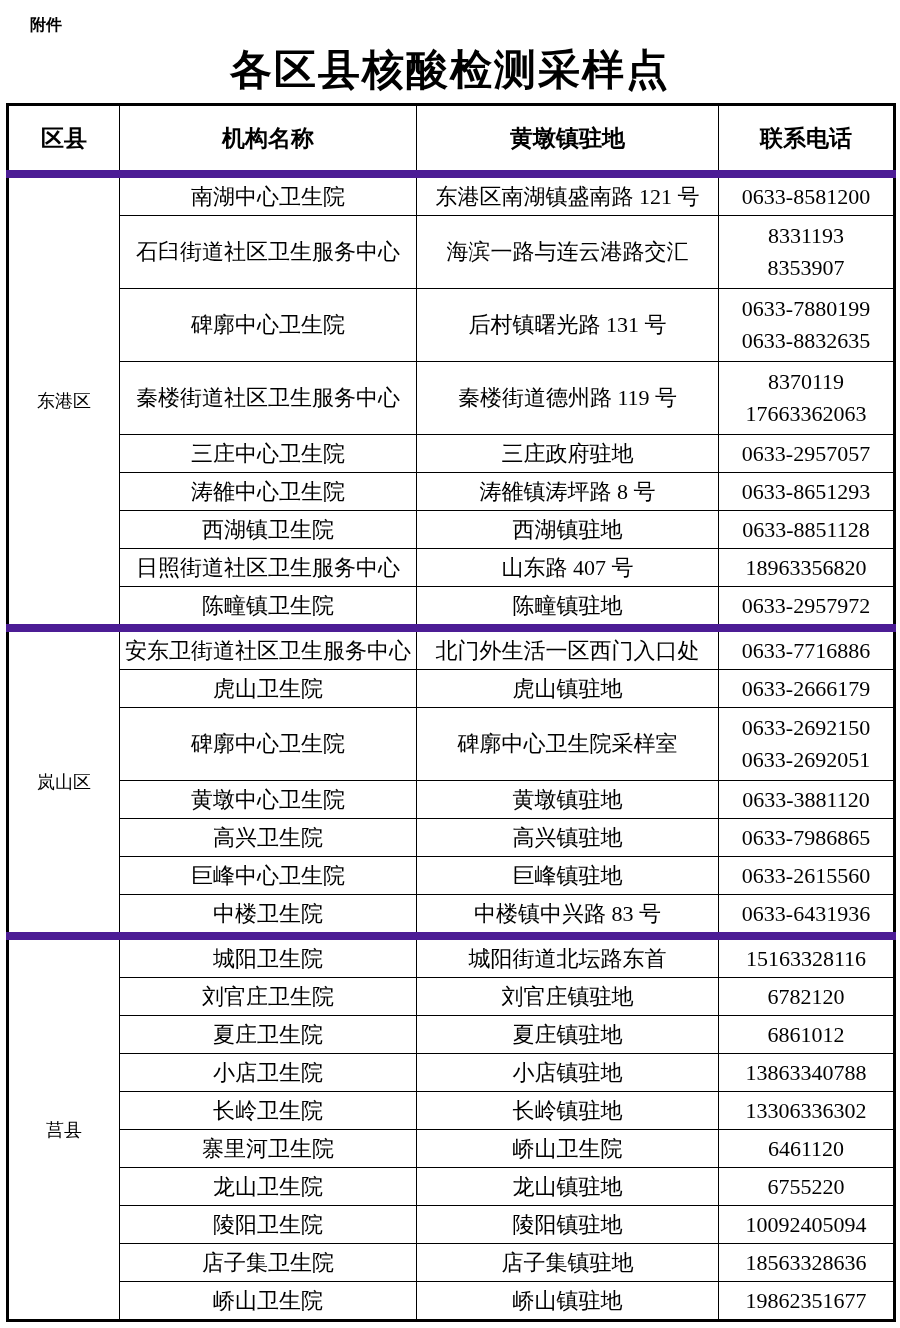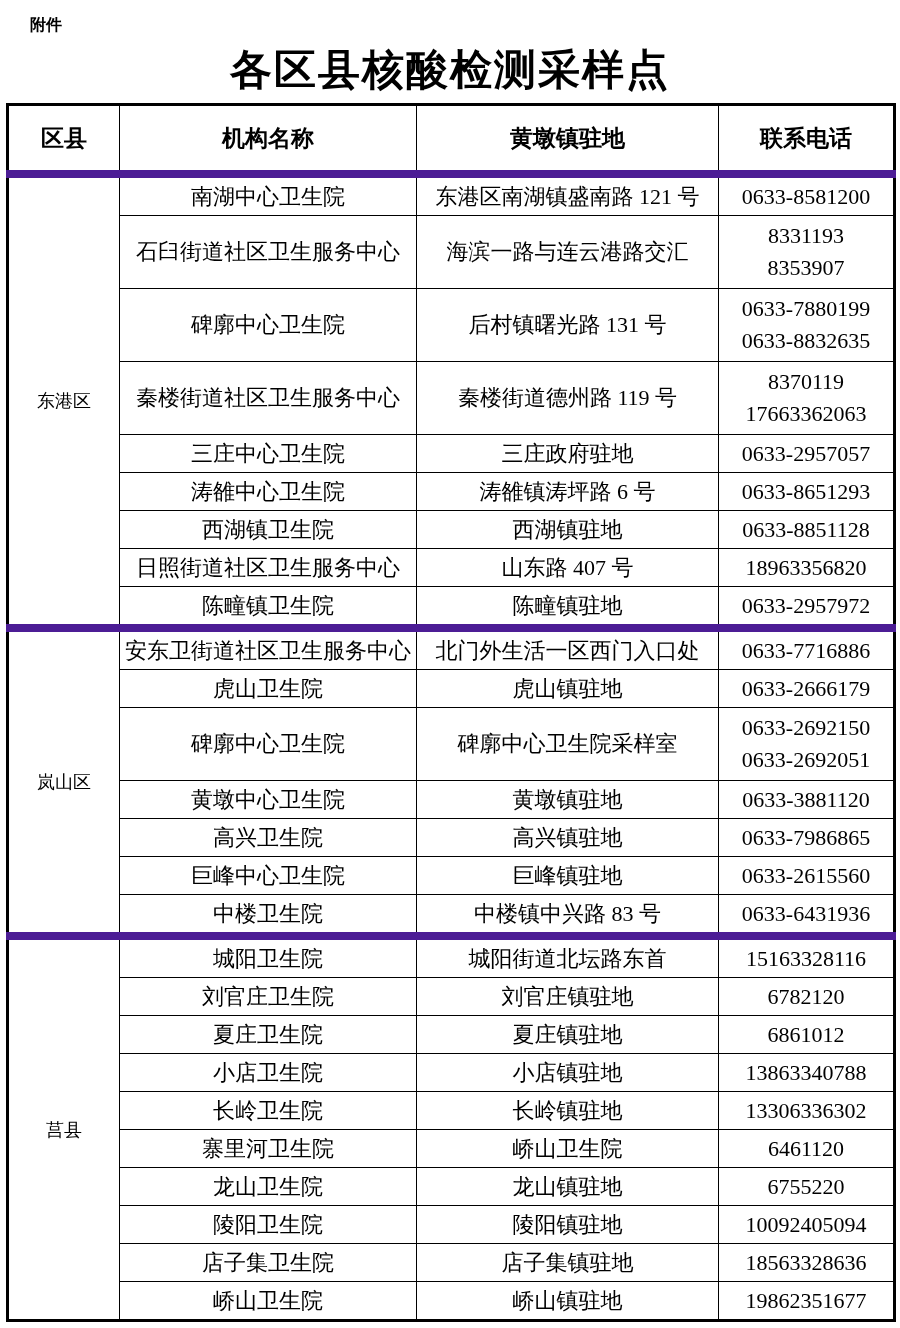--- a/index.html
+++ b/index.html
@@ -130,21 +130,21 @@
       </tr>
       <tr class="row-single">
         <td>三庄中心卫生院</td>
         <td>三庄政府驻地</td>
         <td>
           <div class="phone-line">0633-2957057</div>
         </td>
       </tr>
       <tr class="row-single">
         <td>涛雒中心卫生院</td>
-        <td>涛雒镇涛坪路 6 号</td>
+        <td>涛雒镇涛坪路 8 号</td>
         <td>
           <div class="phone-line">0633-8651293</div>
         </td>
       </tr>
       <tr class="row-single">
         <td>西湖镇卫生院</td>
         <td>西湖镇驻地</td>
         <td>
           <div class="phone-line">0633-8851128</div>
         </td>

